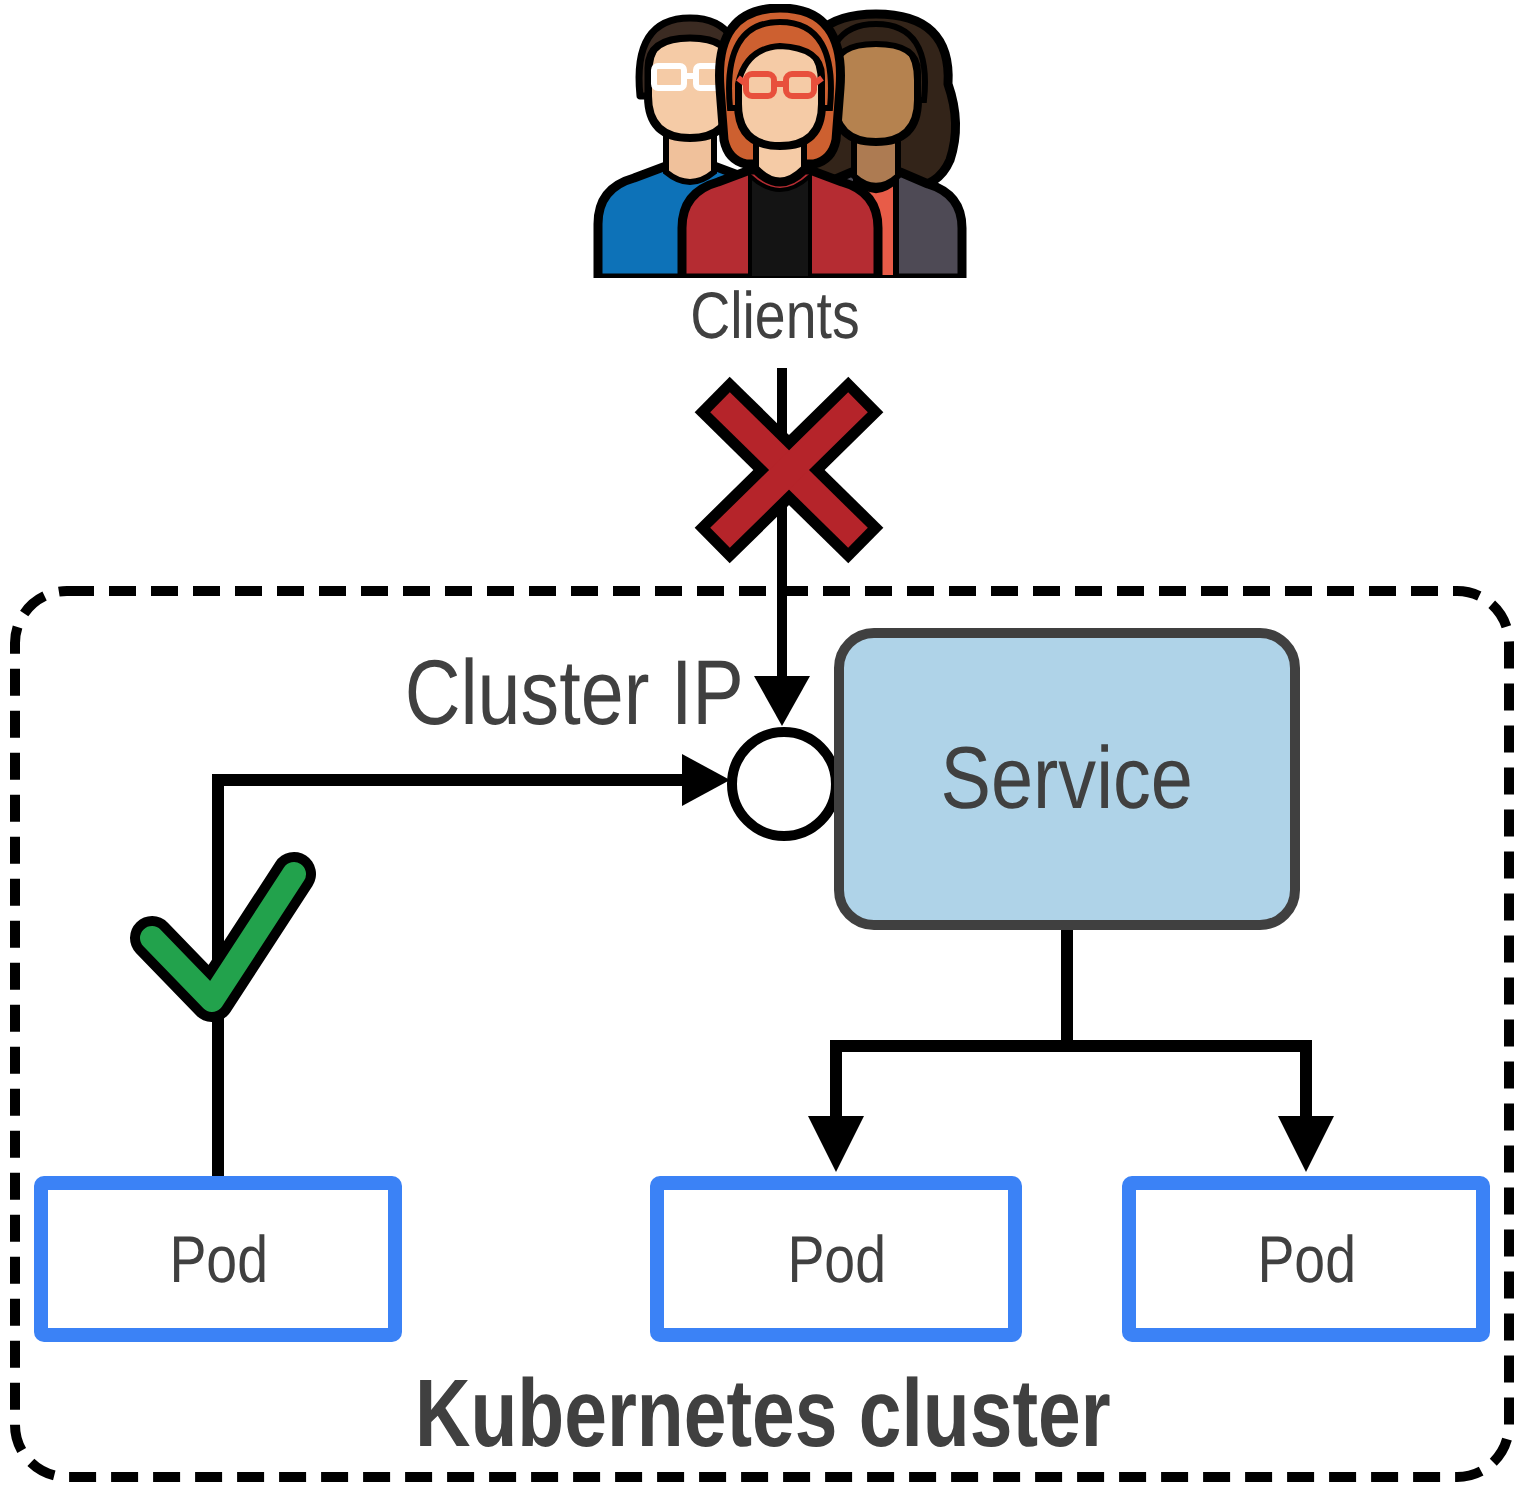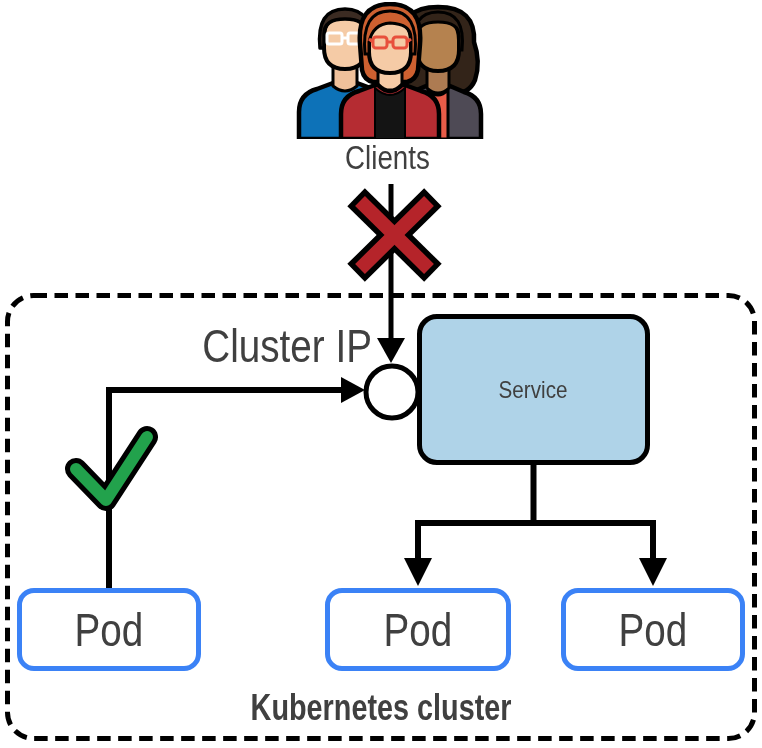--- a/index.html
+++ b/index.html
@@ -8,31 +8,31 @@
     font-family:"Liberation Sans","DejaVu Sans",sans-serif;color:#404040;
   }
   .layer{position:absolute;left:0;top:0;width:762px;height:748px;}
   .abs{position:absolute;display:flex;align-items:center;justify-content:center;}
   .lbl{white-space:nowrap;line-height:1;transform:scaleX(0.84);}
   .clients-label{left:287px;top:139px;width:200px;height:36px;font-size:33px;}
   .cluster-ip-label{left:160px;top:328px;width:212px;height:36px;justify-content:flex-end;font-size:46px;}
   .cluster-ip-label .lbl{transform-origin:right center;}
   .service-box{
     left:417px;top:314px;width:233px;height:151px;box-sizing:border-box;
-    background:#afd3e8;border:5px solid #000000;border-radius:20px;font-size:24px;
+    background:#afd3e8;border:5px solid #404040;border-radius:20px;font-size:44px;
   }
   .service-box .lbl{transform:scaleX(0.86);}
   .pod-box{
     top:588px;width:184px;height:83px;box-sizing:border-box;background:#ffffff;
-    border:5px solid #3b82f6;border-radius:17px;font-size:46px;
+    border:7px solid #3b82f6;border-radius:5px;font-size:33px;
   }
   .pod-left{left:17px;}
   .pod-middle{left:325px;width:186px;}
   .pod-right{left:561px;}
-  .cluster-title{left:6px;top:688px;width:750px;height:40px;font-size:36px;font-weight:700;}
+  .cluster-title{left:6px;top:688px;width:750px;height:40px;font-size:48px;font-weight:700;}
   .cluster-title .lbl{transform:scaleX(0.80);}
   .people{position:absolute;left:293px;top:2px;width:194px;height:137px;}
 </style>
 </head>
 <body>
 
 <div class="stage">
 
   <svg class="layer" viewBox="0 0 762 748" aria-hidden="true">
 

